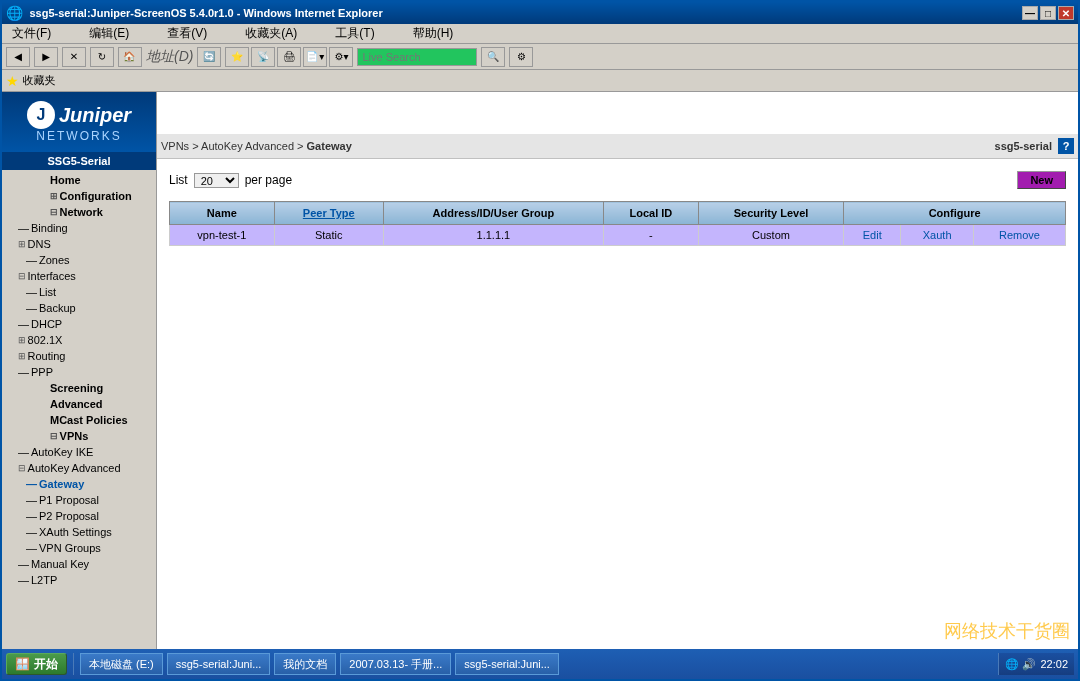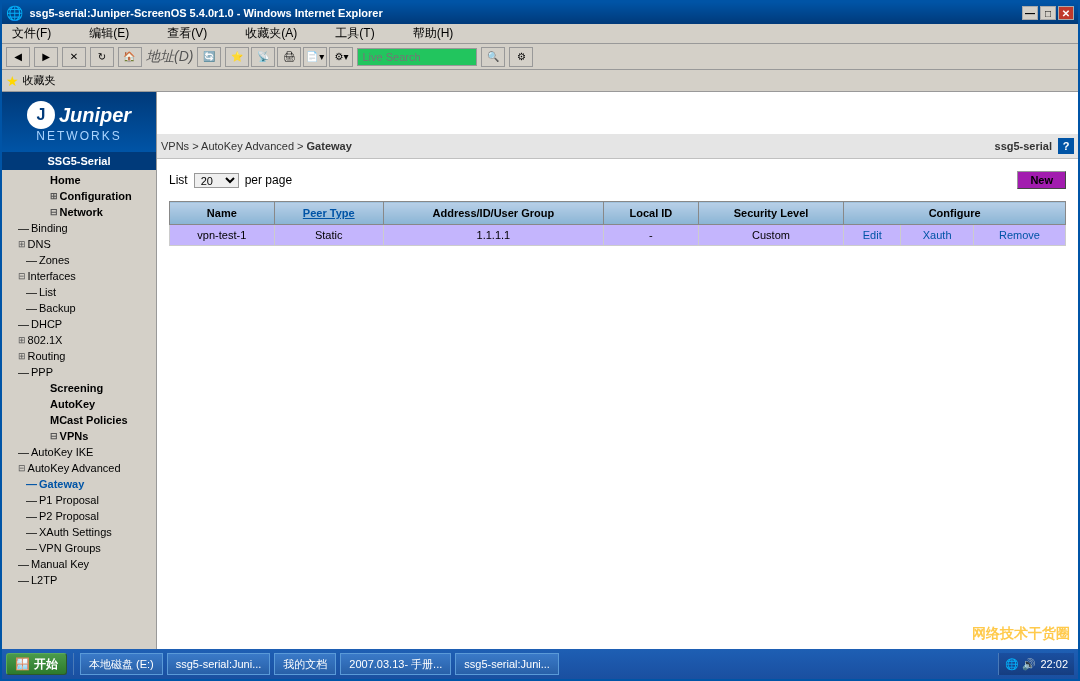--- a/index.html
+++ b/index.html
@@ -70,21 +70,21 @@
     .action-link { color: #0054a6; text-decoration: none; cursor: pointer; font-size: 11px; }
 
     
     .taskbar { background: linear-gradient(to bottom, #1e5fb4, #1a4fa0); height: 30px; display: flex; align-items: center; padding: 0 4px; gap: 4px; flex-shrink: 0; }
     .start-btn { background: linear-gradient(to bottom, #4a9a4a, #2d7a2d); color: white; border: 1px outset #5aaa5a; padding: 2px 8px; font-size: 12px; font-weight: bold; cursor: pointer; height: 22px; display: flex; align-items: center; gap: 4px; border-radius: 3px; }
     .taskbar-item { background: linear-gradient(to bottom, #3a7ac8, #2860a8); color: white; border: 1px solid #5a9ad8; padding: 2px 8px; font-size: 11px; cursor: pointer; height: 22px; display: flex; align-items: center; max-width: 120px; overflow: hidden; white-space: nowrap; text-overflow: ellipsis; }
     .taskbar-separator { width: 1px; background: #4a7ab8; height: 22px; margin: 0 2px; }
     .taskbar-spacer { flex: 1; }
     .system-tray { background: linear-gradient(to bottom, #1a4fa0, #163d80); height: 22px; display: flex; align-items: center; padding: 0 6px; gap: 4px; color: white; font-size: 11px; border-left: 1px solid #4a7ab8; }
     .tray-time { color: white; font-size: 11px; white-space: nowrap; }
-    .watermark { position: absolute; bottom: 40px; right: 10px; font-size: 14px; color: rgba(255,180,0,0.7); font-weight: bold; }
+    .watermark { position: absolute; bottom: 40px; right: 10px; font-size: 18px; color: rgba(255,180,0,0.7); font-weight: normal; }
   </style>
 </head>
 <body>
 
 <div class="window">
 
   <div class="title-bar">
     <span style="margin-right:6px; font-size:14px;">🌐</span>
     <span class="title-bar-text">ssg5-serial:Juniper-ScreenOS 5.4.0r1.0 - Windows Internet Explorer</span>
     <div class="title-bar-buttons">
@@ -190,21 +190,21 @@
           <span>Routing</span>
         </div>
         <div class="nav-item level1">
           <span>—</span>
           <span>PPP</span>
         </div>
         <div class="nav-item level0">
           <span>Screening</span>
         </div>
         <div class="nav-item level0">
-          <span>AutoKey</span>
+          <span>Advanced</span>
         </div>
         <div class="nav-item level0">
           <span>MCast Policies</span>
         </div>
         <div class="nav-item level0">
           <span class="expand-icon">⊟</span>
           <span>VPNs</span>
         </div>
         <div class="nav-item level1">
           <span>—</span>

